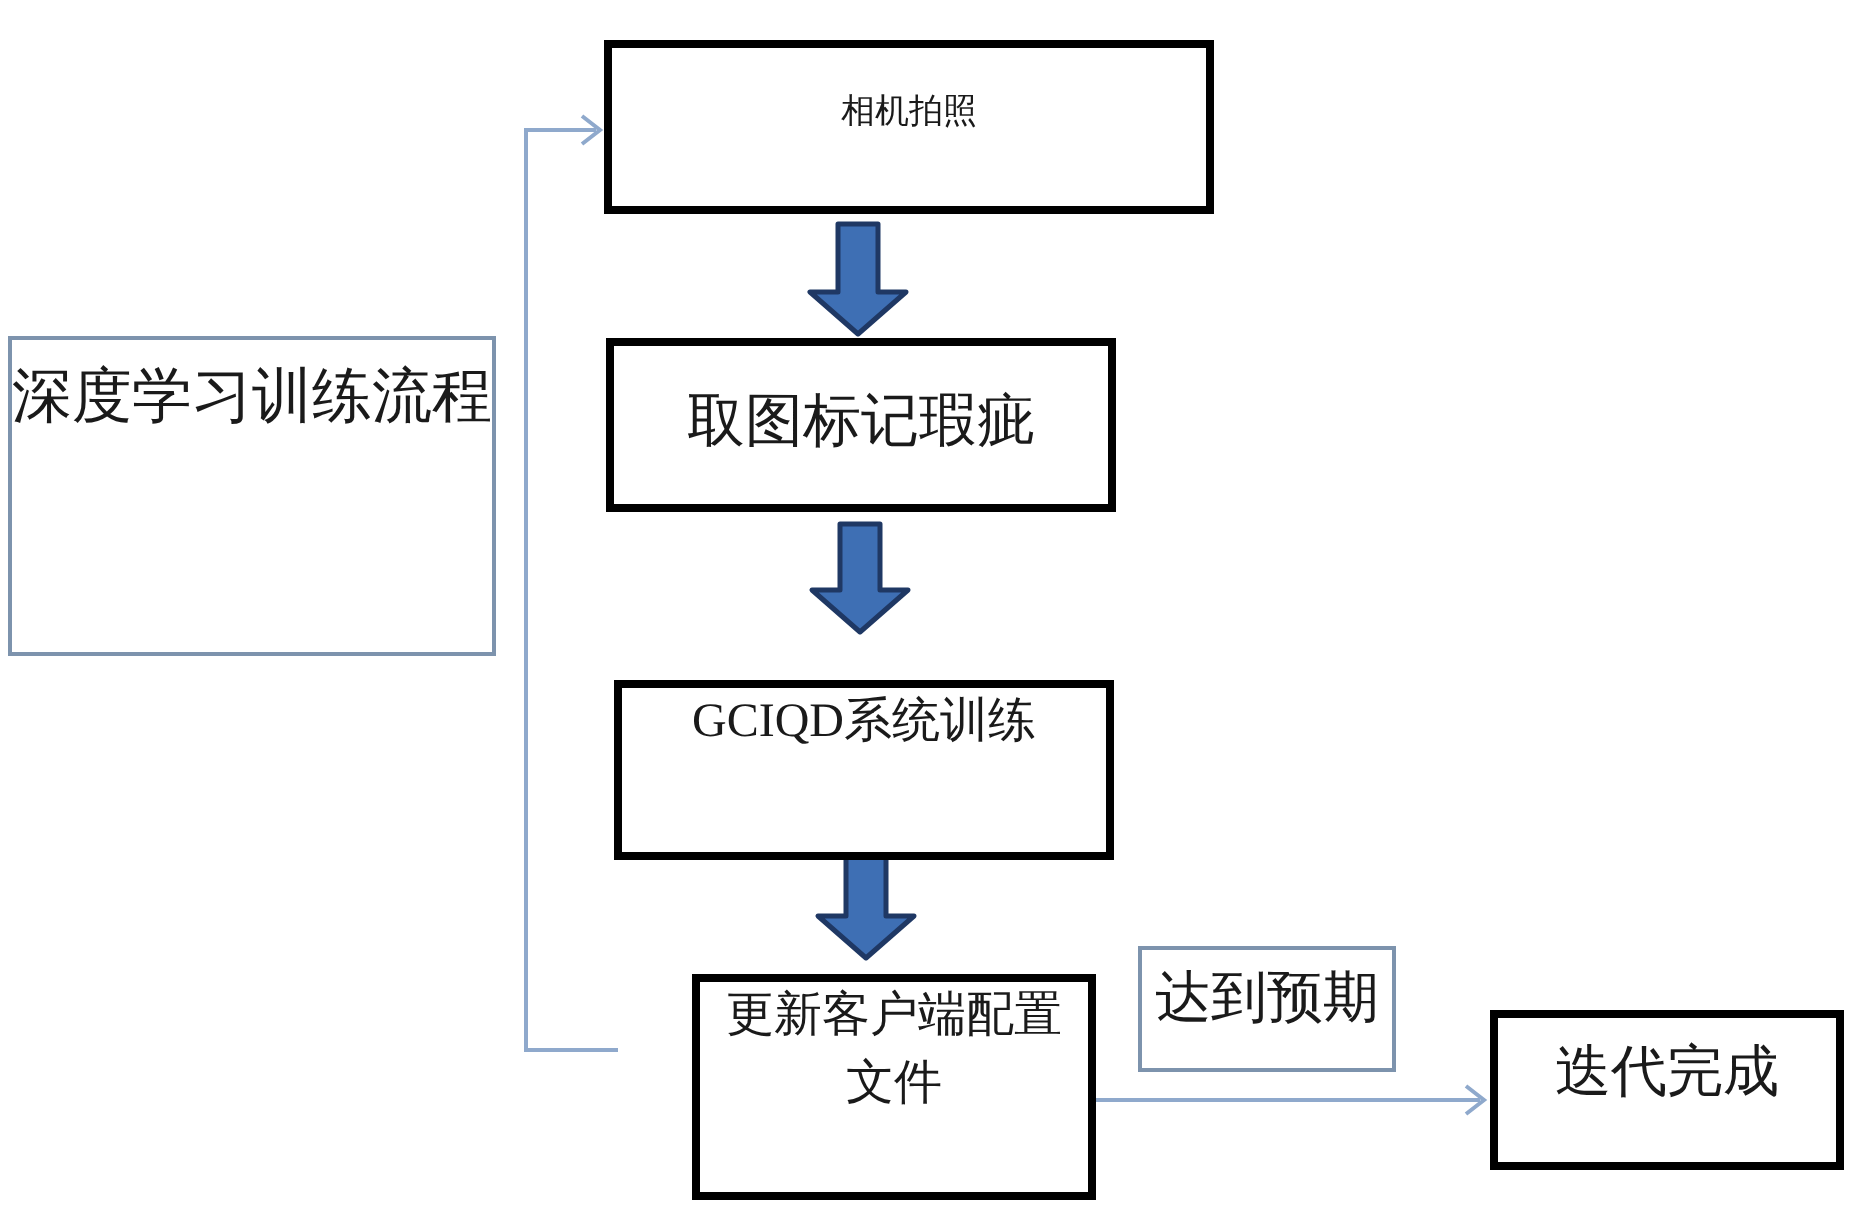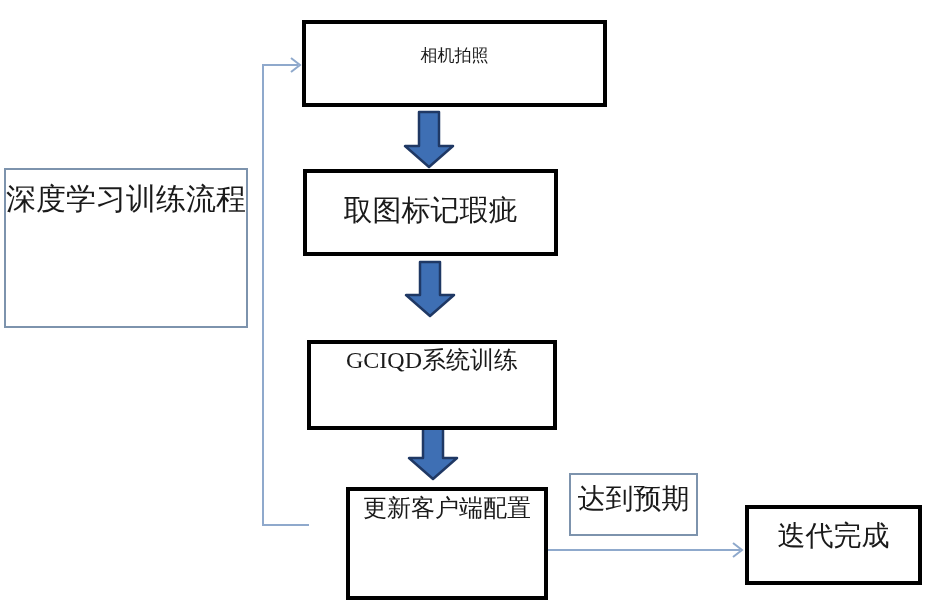--- a/index.html
+++ b/index.html
@@ -82,20 +82,21 @@
   <div class="box thick box-mark">
     <div>取图标记瑕疵</div>
   </div>
 
   <div class="box thick box-train">
     <div>GCIQD系统训练</div>
   </div>
 
   <div class="box thick box-update">
     <div>更新客户端配置</div>
+    <div>文件</div>
   </div>
 
   <div class="box thin box-sidebar">
     <div>深度学习训练流程</div>
   </div>
 
   <div class="box thin box-expect">
     <div>达到预期</div>
   </div>
 

